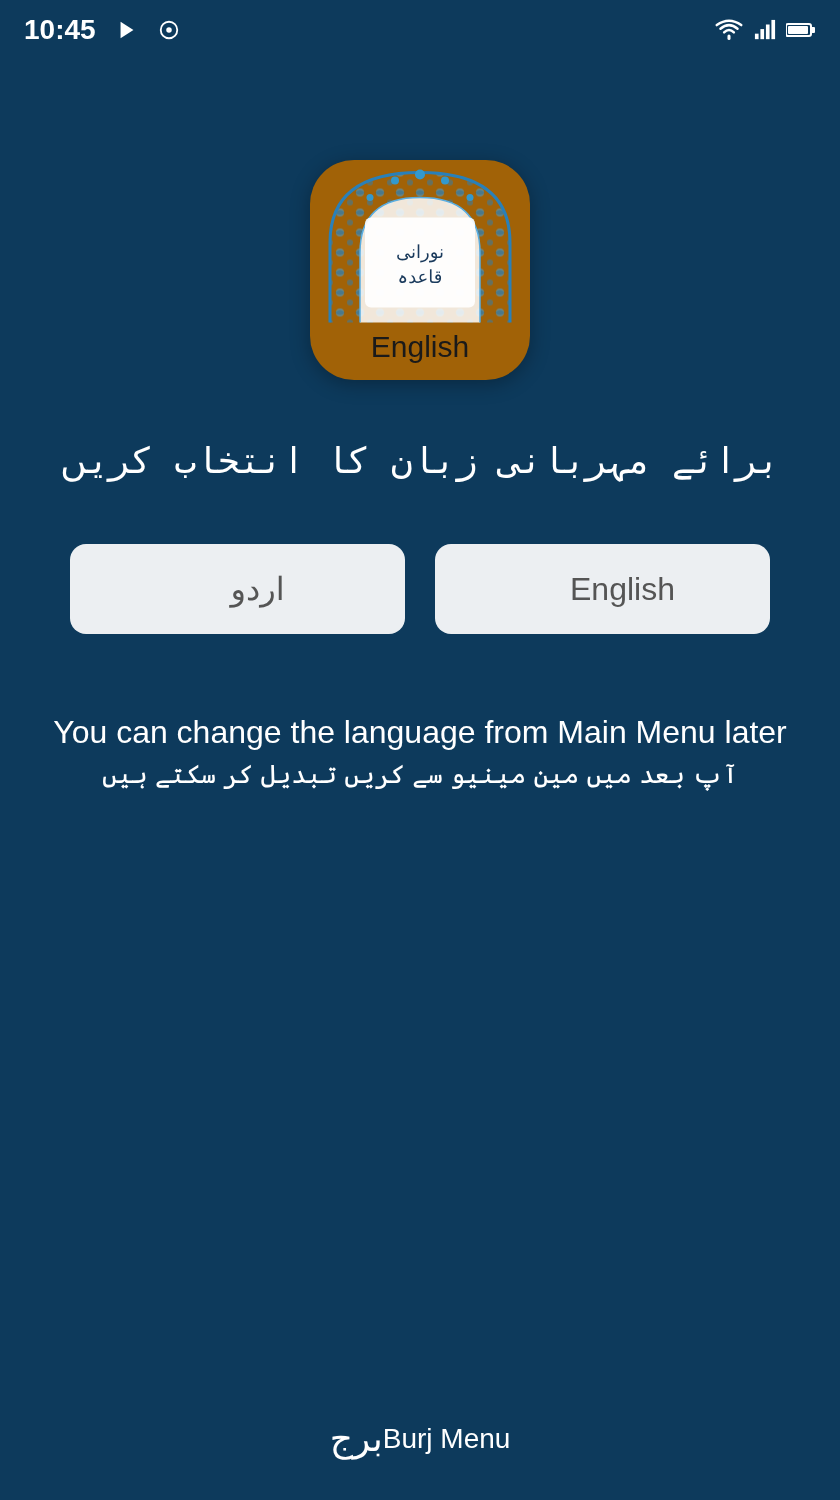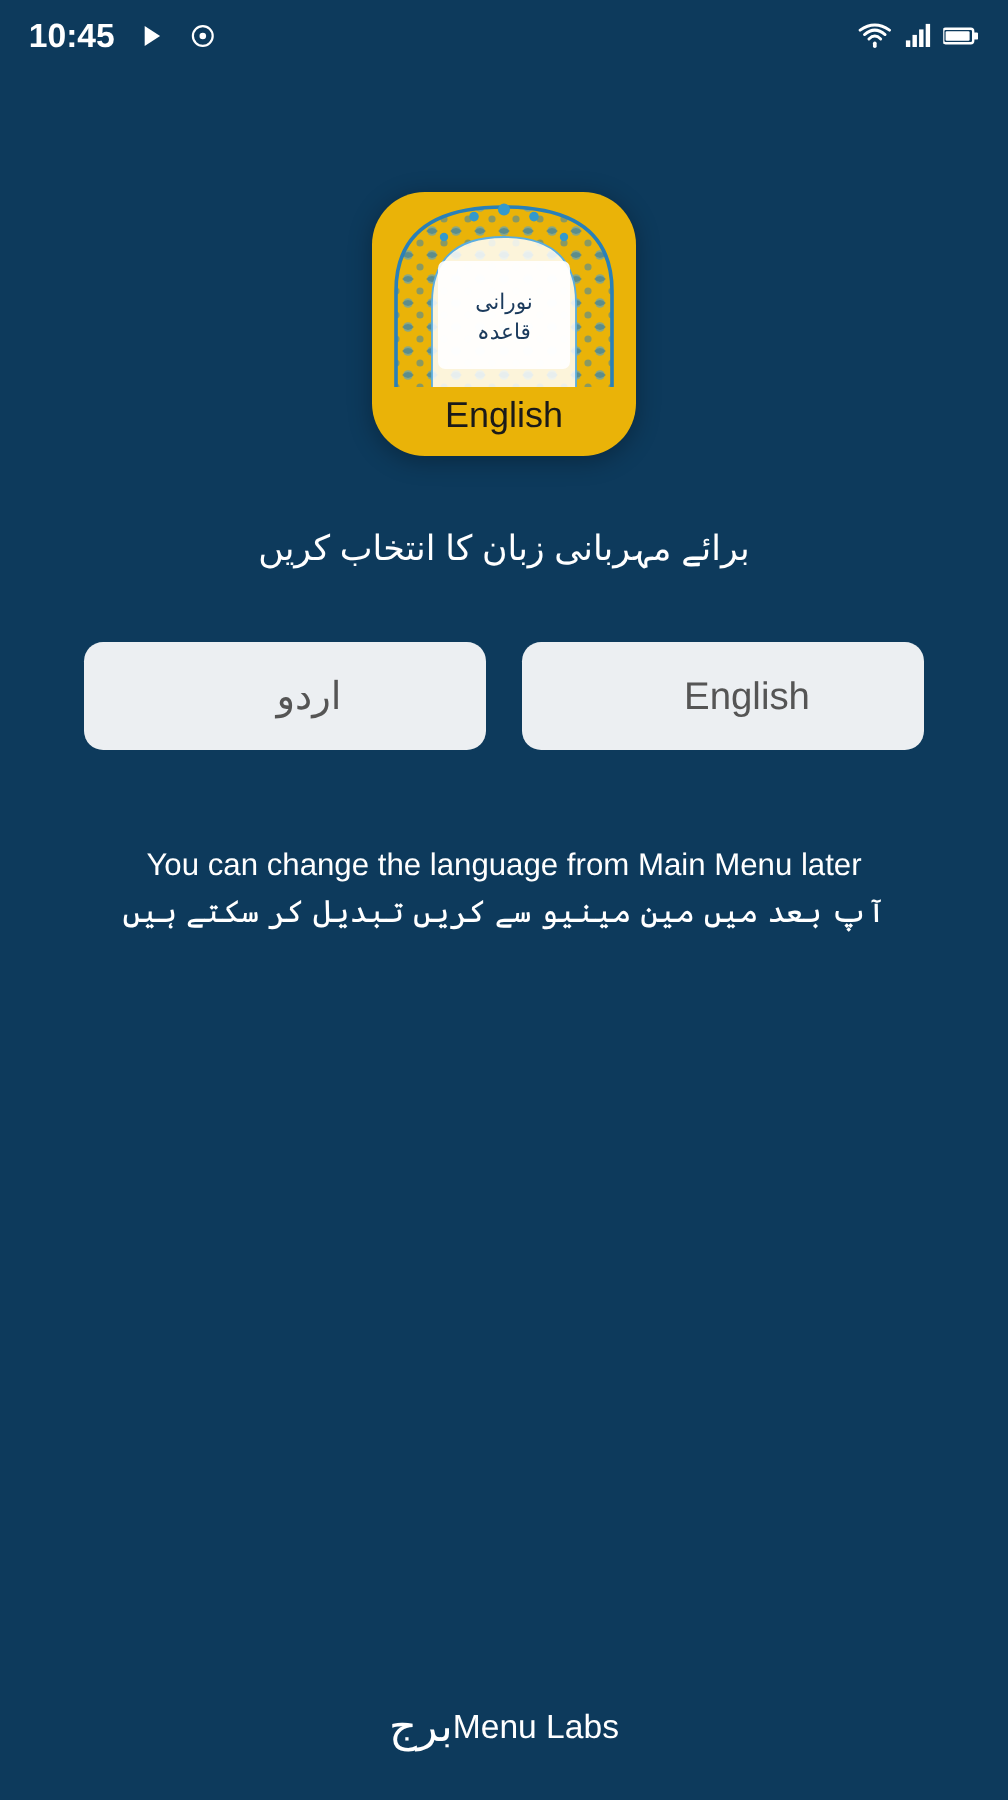--- a/index.html
+++ b/index.html
@@ -60,21 +60,21 @@
       align-items: center;
       flex: 1;
       width: 100%;
       padding-top: 100px;
     }
 
     
     .app-icon-container {
       width: 220px;
       height: 220px;
-      background: #eab308;
+      background: #a16207;
       border-radius: 44px;
       display: flex;
       flex-direction: column;
       align-items: center;
       justify-content: center;
       margin-bottom: 60px;
       overflow: hidden;
       box-shadow: 0 4px 20px rgba(0,0,0,0.3);
       position: relative;
     }
@@ -102,25 +102,25 @@
     .select-language-text {
       color: white;
       font-size: 30px;
       margin-bottom: 10px;
       font-weight: 400;
       text-align: center;
     }
 
     .select-language-urdu {
       color: white;
-      font-size: 29px;
+      font-size: 36px;
       margin-bottom: 60px;
       text-align: right;
       direction: rtl;
-      font-family: Liberation Sans, sans-serif;
+      font-family: Liberation Mono, monospace;
     }
 
     
     .language-buttons {
       display: flex;
       gap: 30px;
       margin-bottom: 80px;
       width: 700px;
       justify-content: center;
     }
@@ -140,21 +140,21 @@
       padding-left: 40px;
     }
 
     .lang-btn-urdu {
       direction: rtl;
     }
 
     
     .info-text {
       color: white;
-      font-size: 26px;
+      font-size: 32px;
       text-align: right;
       margin-bottom: 8px;
       font-weight: 400;
     }
 
     .info-text-urdu {
       color: white;
       font-size: 26px;
       text-align: center;
       direction: rtl;
@@ -274,14 +274,14 @@
     <button class="lang-btn">English</button>
   </div>
 
   <p class="info-text">You can change the language from Main Menu later</p>
   <p class="info-text-urdu">آپ بعد میں مین مینیو سے کریں تبدیل کر سکتے ہیں</p>
 
 </div>
 
 <div class="footer">
   <span class="footer-logo">برج</span>
-  <span class="footer-text">Menu Labs</span>
+  <span class="footer-text">Burj Menu</span>
 </div>
 
 </body></html>

